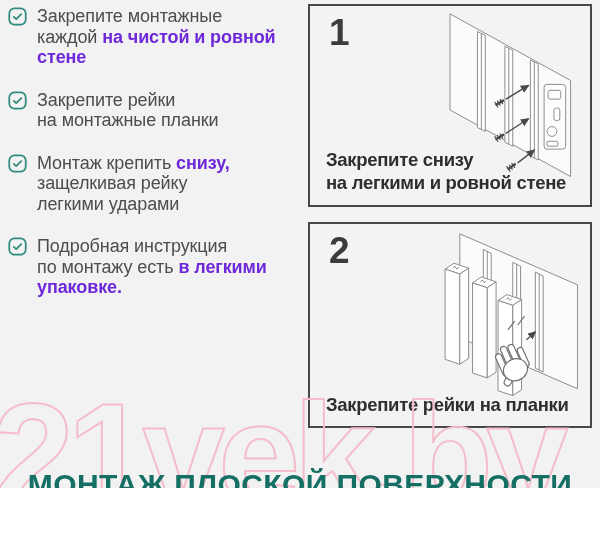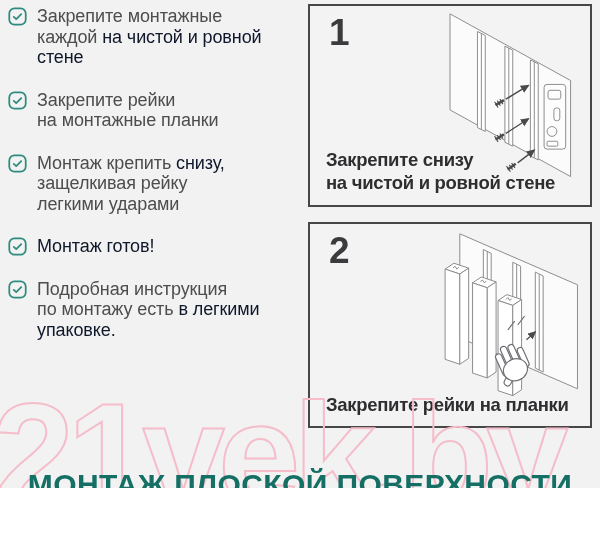--- a/index.html
+++ b/index.html
@@ -7,21 +7,21 @@
     position:relative; width:600px; height:488px; overflow:hidden;
     background:#f2f2f3;
     font-family:"Liberation Sans", sans-serif;
   }
   
   #checklist{position:absolute; left:8px; top:6px; width:294px; z-index:1;}
   .check-item{display:flex; align-items:flex-start; margin-bottom:22px;}
   .cbox{flex:0 0 19px; width:19px; height:19px; margin-right:10px; margin-top:1px;}
   .cbox svg{display:block;}
   .ctext{font-size:18px; line-height:20.5px; color:#4d4d4d; letter-spacing:-0.1px;}
-  .ctext b{color:#0f172a; font-weight:400;}
+  .ctext b{color:#6d28d9; font-weight:700;}
   
   .panel{
     position:absolute; left:308px; width:284px; box-sizing:border-box;
     border:2px solid #47474a; background:#f3f3f4; z-index:1;
   }
   .panel-1{top:4px; height:203px;}
   .panel-2{top:222px; height:206px;}
   .diag{position:absolute; left:0; top:0; width:100%; height:100%;}
   .num{
     position:absolute; left:19px; top:6px; font-size:37px; line-height:42px;
@@ -81,31 +81,20 @@
         <span class="cbox" style="color: rgb(46, 139, 125);">
           <svg viewBox="0 0 24 24" width="19" height="19">
             <rect x="1.6" y="1.6" width="20.8" height="20.8" rx="6.5" fill="none" stroke="currentColor" stroke-width="2.2"></rect>
             <path d="M7.3 12.4l3.1 3 6.3-6.4" fill="none" stroke="currentColor" stroke-width="2.2" stroke-linecap="round" stroke-linejoin="round"></path>
           </svg>
         </span>
         <div class="ctext">
           <div><span>Монтаж крепить </span><b>снизу,</b></div>
           <div><span>защелкивая рейку</span></div>
           <div><span>легкими ударами</span></div>
-        </div>
-      </div>
-      <div class="check-item">
-        <span class="cbox" style="color: rgb(46, 139, 125);">
-          <svg viewBox="0 0 24 24" width="19" height="19">
-            <rect x="1.6" y="1.6" width="20.8" height="20.8" rx="6.5" fill="none" stroke="currentColor" stroke-width="2.2"></rect>
-            <path d="M7.3 12.4l3.1 3 6.3-6.4" fill="none" stroke="currentColor" stroke-width="2.2" stroke-linecap="round" stroke-linejoin="round"></path>
-          </svg>
-        </span>
-        <div class="ctext">
-          <div><b>Монтаж готов!</b></div>
         </div>
       </div>
       <div class="check-item">
         <span class="cbox" style="color: rgb(46, 139, 125);">
           <svg viewBox="0 0 24 24" width="19" height="19">
             <rect x="1.6" y="1.6" width="20.8" height="20.8" rx="6.5" fill="none" stroke="currentColor" stroke-width="2.2"></rect>
             <path d="M7.3 12.4l3.1 3 6.3-6.4" fill="none" stroke="currentColor" stroke-width="2.2" stroke-linecap="round" stroke-linejoin="round"></path>
           </svg>
         </span>
         <div class="ctext">
@@ -159,21 +148,21 @@
         <g transform="translate(209,161) rotate(-35)">
           <line x1="-10" y1="0" x2="0" y2="0" stroke-width="2.6"></line>
           <line x1="-3" y1="-3" x2="-3" y2="3" stroke-width="1.1"></line>
           <line x1="-6" y1="-3" x2="-6" y2="3" stroke-width="1.1"></line>
           <line x1="-9" y1="-3.5" x2="-9" y2="3.5" stroke-width="1.1"></line>
         </g>
       </g>
     </svg>
     <div class="caption">
         <div>Закрепите снизу</div>
-        <div>на чистой и ровной стене</div>
+        <div>на легкими и ровной стене</div>
       </div>
   </div>
 
   <div class="panel panel-2">
     <div class="num">2</div>
     <svg class="diag" viewBox="0 0 284 206">
       <defs>
         <marker id="ah2" markerWidth="8" markerHeight="8" refX="5.5" refY="3" orient="auto">
           <path d="M0,0 L6.5,3 L0,6 z" fill="#4a4a4a"></path>
         </marker>

